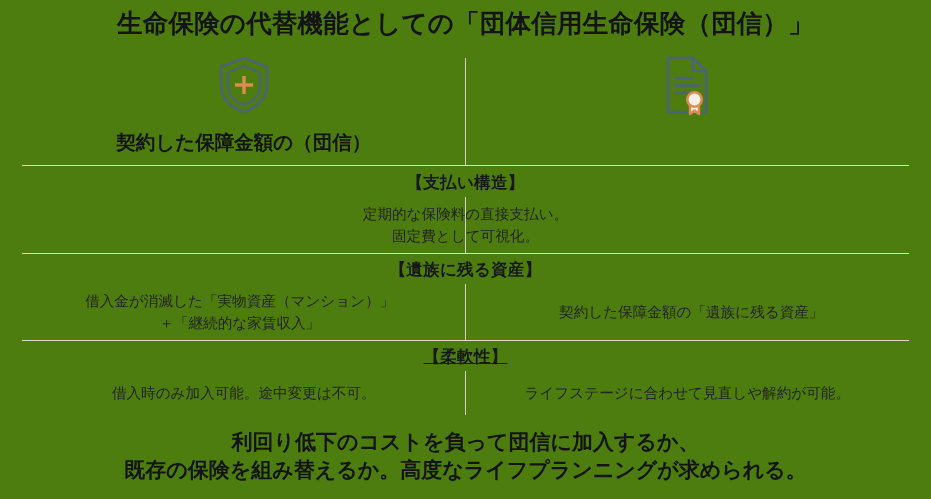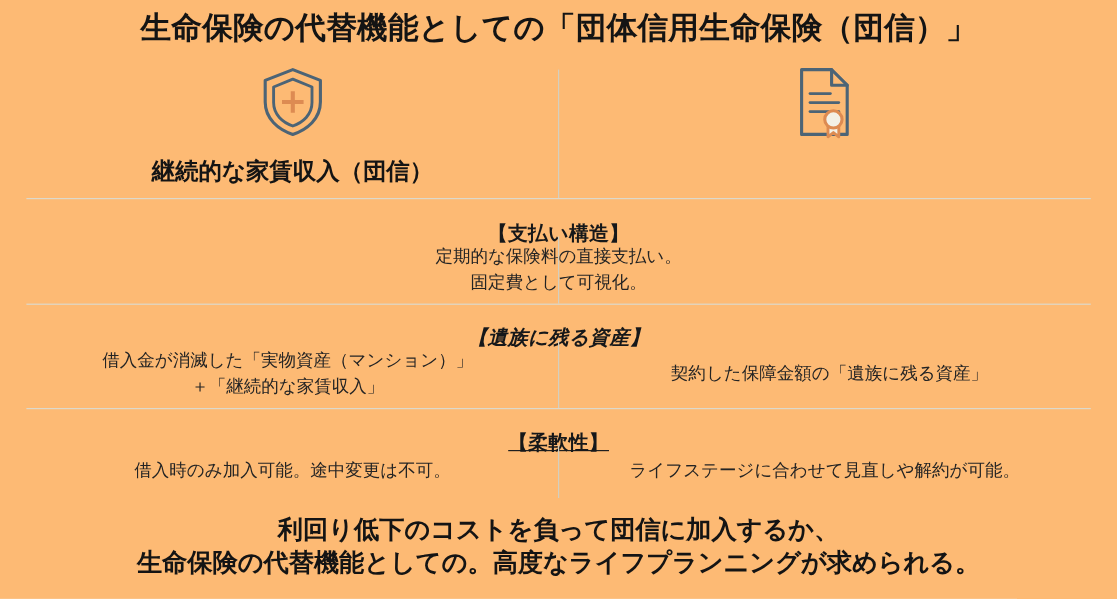--- a/index.html
+++ b/index.html
@@ -13,21 +13,21 @@
     background: #f3f0e6;
     font-family: "Liberation Sans", "DejaVu Sans", sans-serif;
     color: #1f1f1f;
     overflow: hidden;
   }
 
   .page {
     position: relative;
     width: 931px;
     height: 499px;
-    background: #fdba74;
+    background: #4d7c0f;
     box-sizing: border-box;
   }
 
   
   .title {
     position: absolute;
     left: 0;
     top: 6px;
     width: 931px;
     text-align: center;
@@ -68,21 +68,20 @@
     font-weight: bold;
     color: #141414;
     white-space: nowrap;
   }
 
   
   .section {
     position: absolute;
     left: 0;
     width: 931px;
-    margin-top: 12px;
   }
   .section-title {
     text-align: center;
     font-size: 16.5px;
     font-weight: bold;
     color: #16181a;
     letter-spacing: 0.3px;
   }
   .section-body {
     position: absolute;
@@ -149,21 +148,21 @@
 
     <div class="head-col">
       <div class="head-icon">
         <svg width="60" height="62" viewBox="0 0 60 62" aria-hidden="true">
           <path d="M30 4 L53 13 V31 C53 45 42 54 30 58 C18 54 7 45 7 31 V13 Z" fill="none" stroke="#4c6476" stroke-width="2.6" stroke-linejoin="round" stroke-linecap="round"></path>
           <path d="M30 12 L46 18.5 V31.5 C46 41.5 38.5 48 30 51 C21.5 48 14 41.5 14 31.5 V18.5 Z" fill="none" stroke="#4c6476" stroke-width="2.4" stroke-linejoin="round" stroke-linecap="round"></path>
           <path d="M30 22 V40" stroke="#dd8b52" stroke-width="3.4" stroke-linecap="butt"></path>
           <path d="M21 31 H39" stroke="#dd8b52" stroke-width="3.4" stroke-linecap="butt"></path>
         </svg>
       </div>
-      <div class="head-label">継続的な家賃収入（団信）</div>
+      <div class="head-label">契約した保障金額の（団信）</div>
     </div>
 
     <div class="head-col">
       <div class="head-icon">
         <svg width="54" height="62" viewBox="0 0 54 62" aria-hidden="true">
           <path d="M8 4 H33 L46 17 V58 H8 Z" fill="none" stroke="#4c6476" stroke-width="2.6" stroke-linejoin="round" stroke-linecap="round"></path>
           <path d="M33 4 V17 H46" fill="none" stroke="#4c6476" stroke-width="2.6" stroke-linejoin="round" stroke-linecap="round"></path>
           <path d="M15 24 H32" stroke="#4c6476" stroke-width="2.3" stroke-linecap="round"></path>
           <path d="M15 31.5 H39" stroke="#4c6476" stroke-width="2.3" stroke-linecap="round"></path>
           <path d="M15 39 H39" stroke="#4c6476" stroke-width="2.3" stroke-linecap="round"></path>
@@ -184,21 +183,21 @@
   <div class="section-body" style="top:199px;height:52px;">
     <div class="cell">
       <span class="ln">定期的な保険料の直接支払い。</span>
       <span class="ln">固定費として可視化。</span>
     </div>
   </div>
   <div class="vrule" style="top:197px;height:56px;"></div>
 
   <div class="hrule" style="top:253px;"></div>
 
-  <div class="section" style="top:259px;font-style:italic;">
+  <div class="section" style="top:259px;">
     <div class="section-title">【遺族に残る資産】</div>
   </div>
   <div class="section-body" style="top:286px;height:52px;gap:16px;">
     <div class="cell">
       <span class="ln">借入金が消滅した「実物資産（マンション）」</span>
       <span class="ln">＋「継続的な家賃収入」</span>
     </div>
     <div class="cell">
       <span class="ln">契約した保障金額の「遺族に残る資産」</span>
     </div>
@@ -215,16 +214,16 @@
       <span class="ln">借入時のみ加入可能。途中変更は不可。</span>
     </div>
     <div class="cell">
       <span class="ln">ライフステージに合わせて見直しや解約が可能。</span>
     </div>
   </div>
   <div class="vrule" style="top:371px;height:44px;"></div>
 
   <div class="footer">
     <div class="footer-line">利回り低下のコストを負って団信に加入するか、</div>
-    <div class="footer-line">生命保険の代替機能としての。高度なライフプランニングが求められる。</div>
+    <div class="footer-line">既存の保険を組み替えるか。高度なライフプランニングが求められる。</div>
   </div>
 
 </div>
 
 </body></html>

